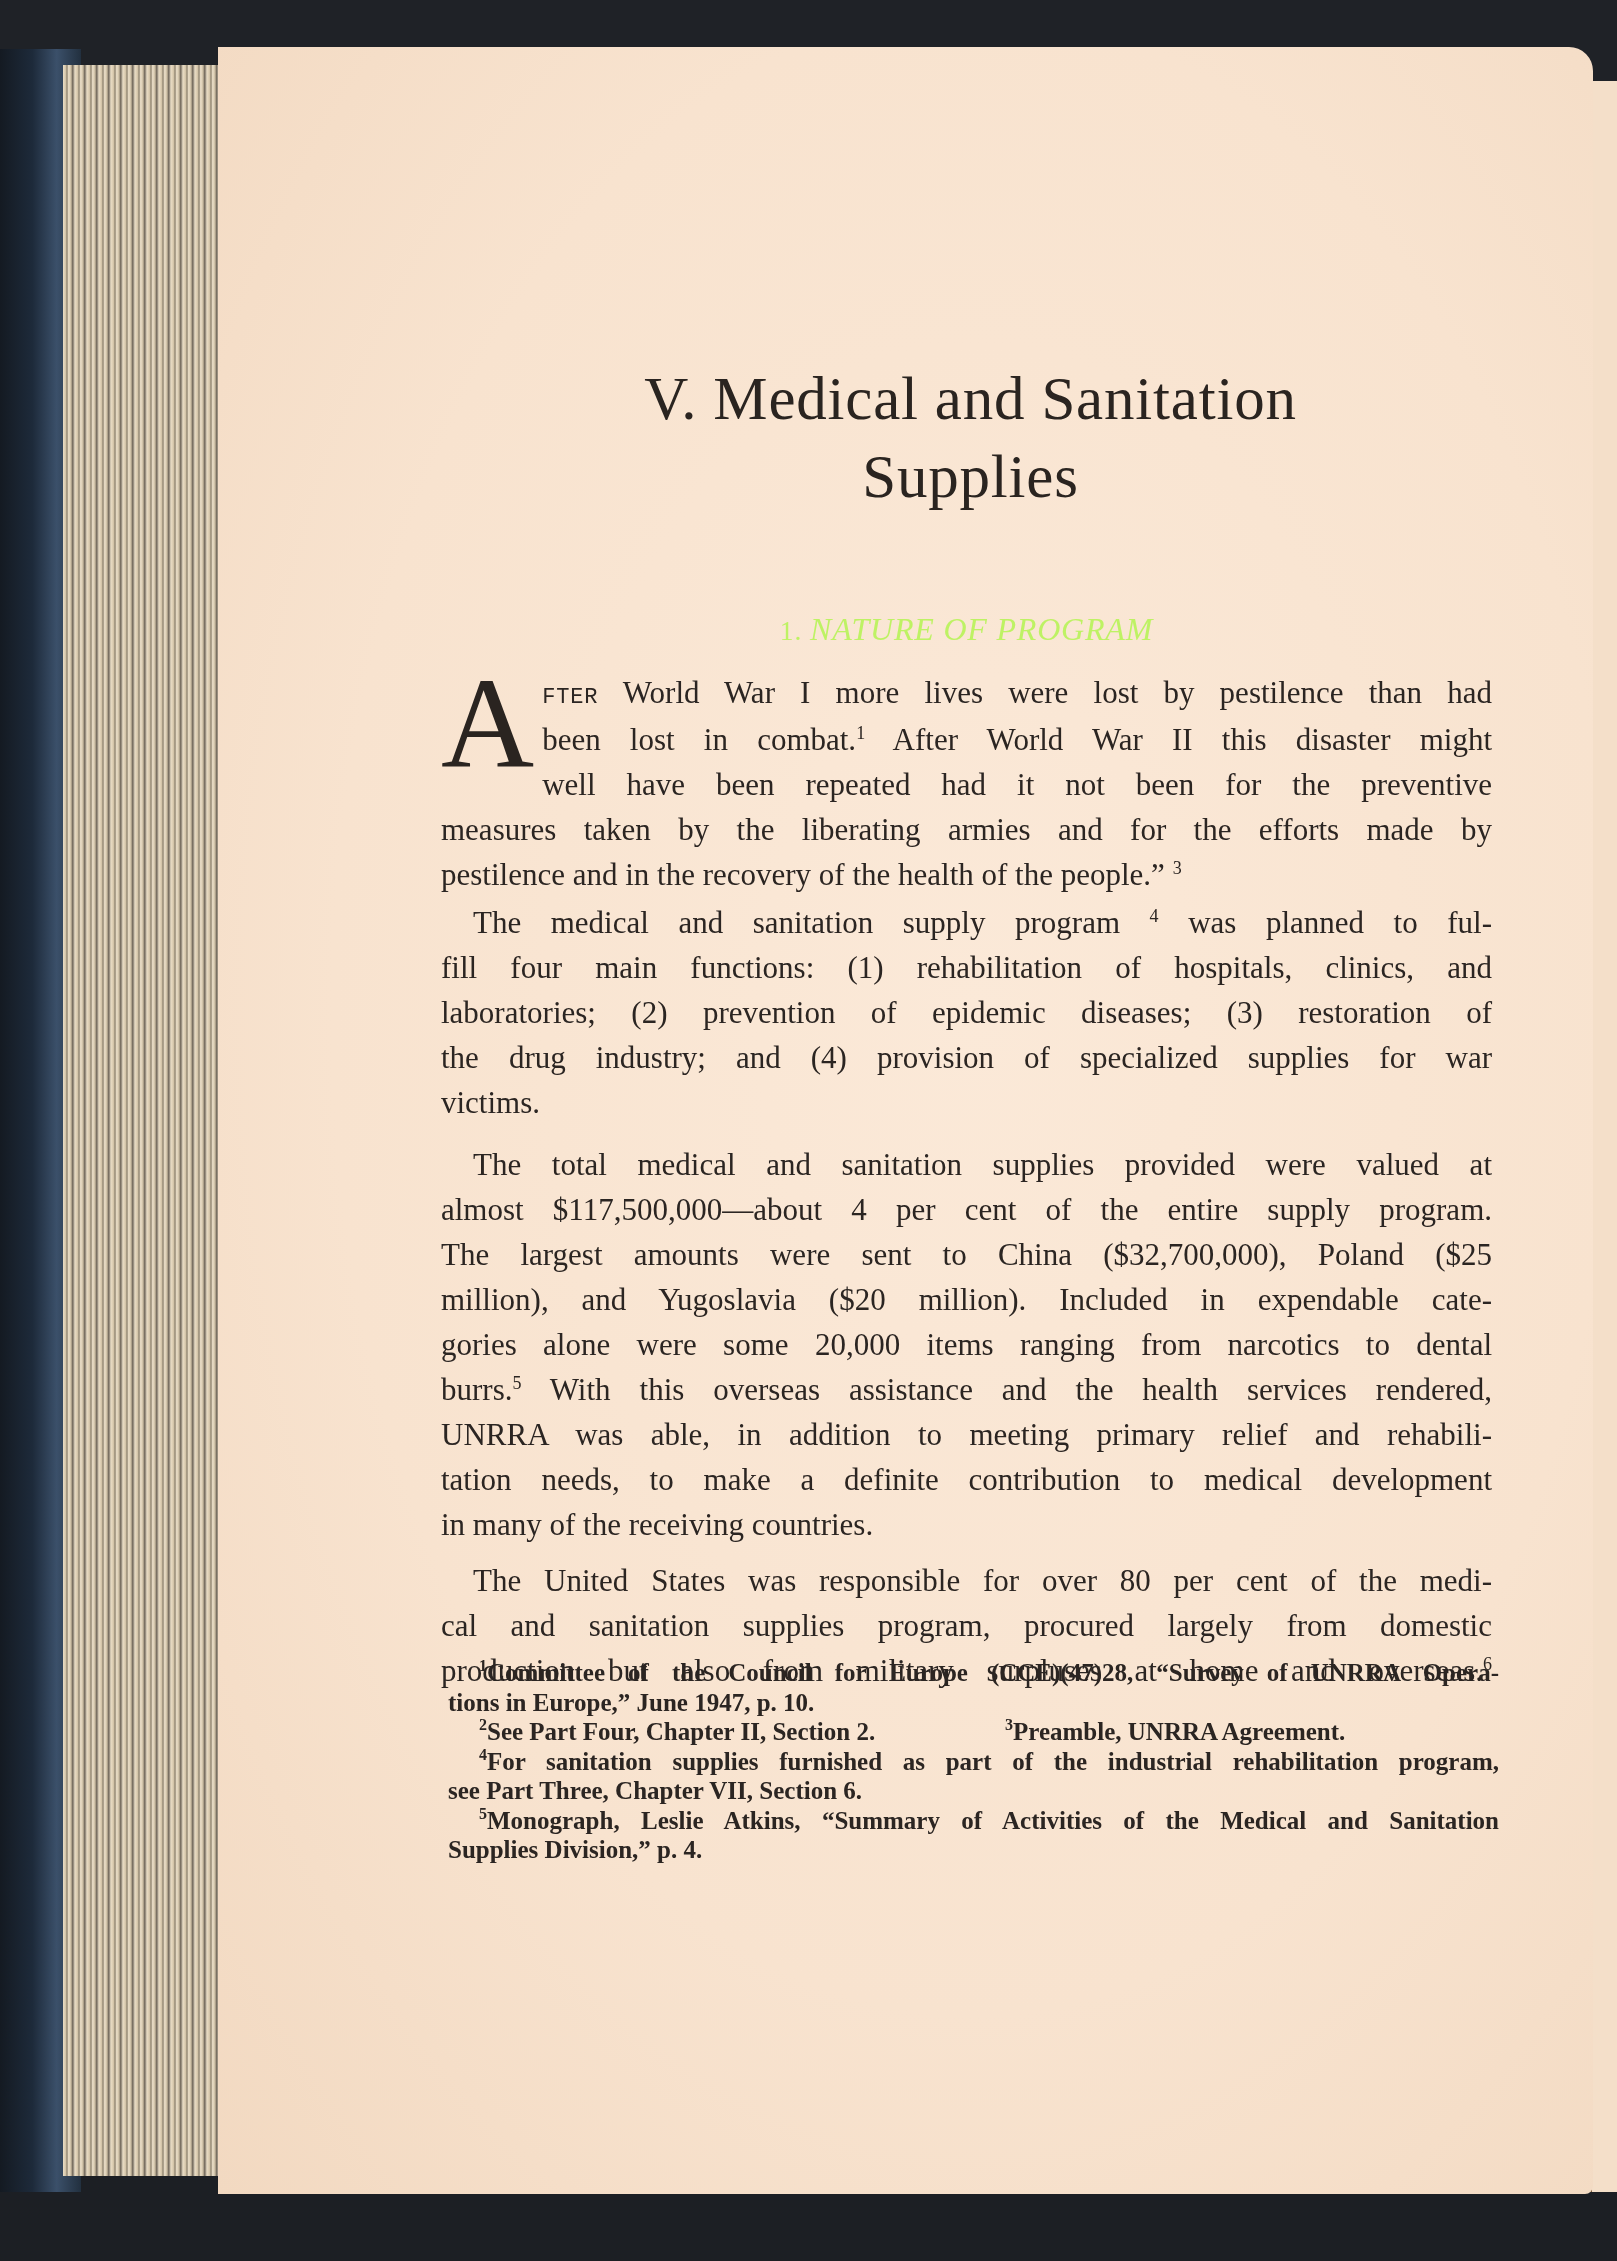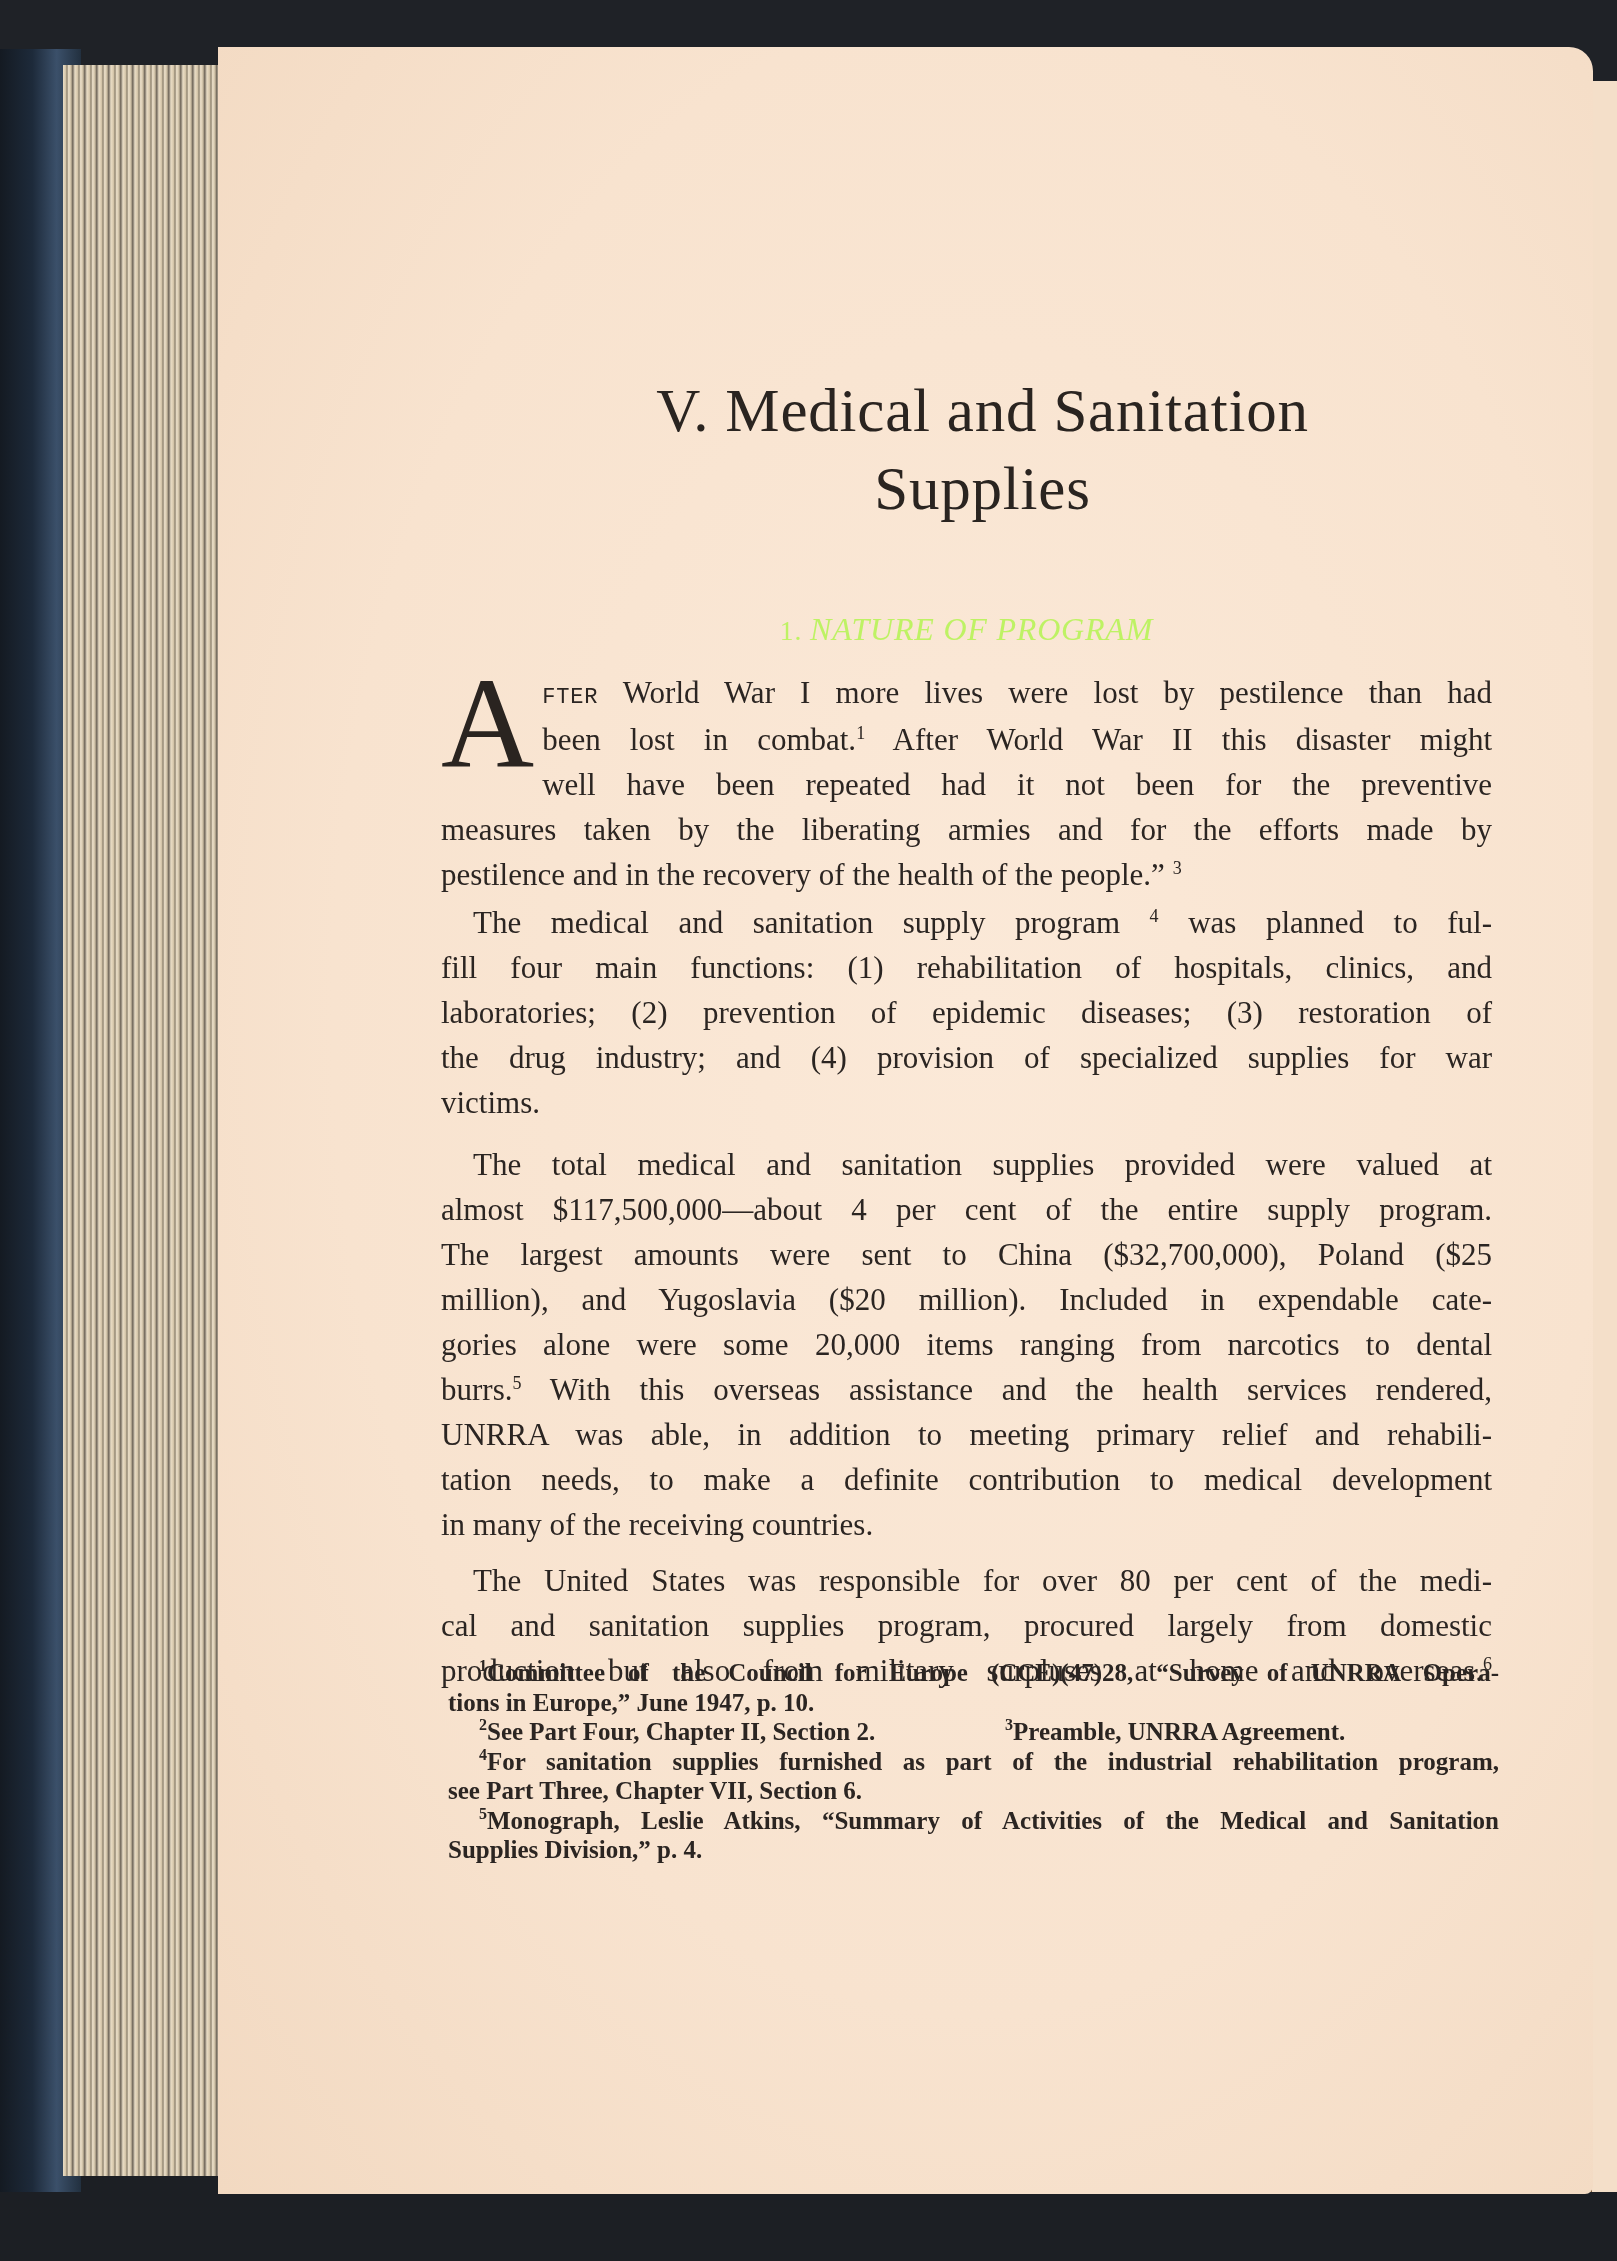--- a/index.html
+++ b/index.html
@@ -22,21 +22,21 @@
     background: radial-gradient(ellipse at 55% 45%, #fbe9d8 0%, #f8e3cf 60%, #f2d9c1 100%);
     border-radius: 0 24px 8px 0;
   }
   .next-page-edge {
     position: absolute; left: 1590px; top: 81px; width: 27.5px; height: 2111px;
     background: #f4dfc9; border-left: 2.4px solid #7a5a3a;
   }
   .text-block { position: absolute; left: 441px; top: 0; width: 1051px; color: #2b2522; }
   .chapter-title {
     position: absolute; top: 356px; left: 0; width: 1051px; text-align: center;
-    font-size: 61px; line-height: 78px; letter-spacing: 0.8px; font-weight: normal; margin: 16px;
+    font-size: 61px; line-height: 78px; letter-spacing: 0.8px; font-weight: normal; margin: 4px;
     color: #2a2420;
   }
   .section-heading {
     position: absolute; top: 611px; left: 0; width: 1051px; text-align: center;
     font-size: 32px; font-style: italic; letter-spacing: 0.8px; color: #bef264;
   }
   .section-heading .num { font-style: normal; font-size: 27.5px; margin-right: 8px; }
   .body-text { position: absolute; top: 670px; left: 0; width: 1051px; font-size: 31px; line-height: 45px; }
   .body-text p { margin: 0; text-align: justify; }
   .line { display: block; text-align: justify; text-align-last: justify; white-space: nowrap; }

